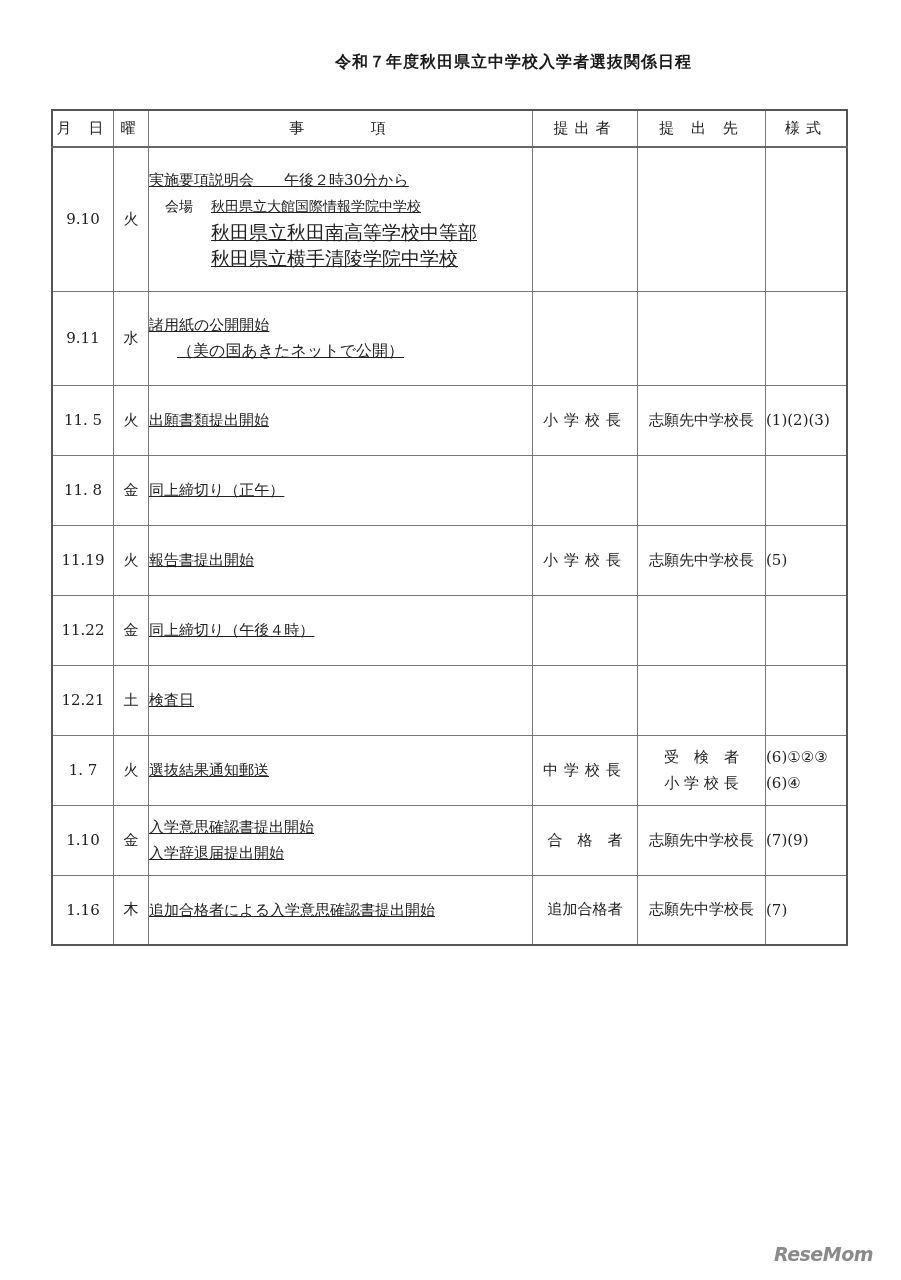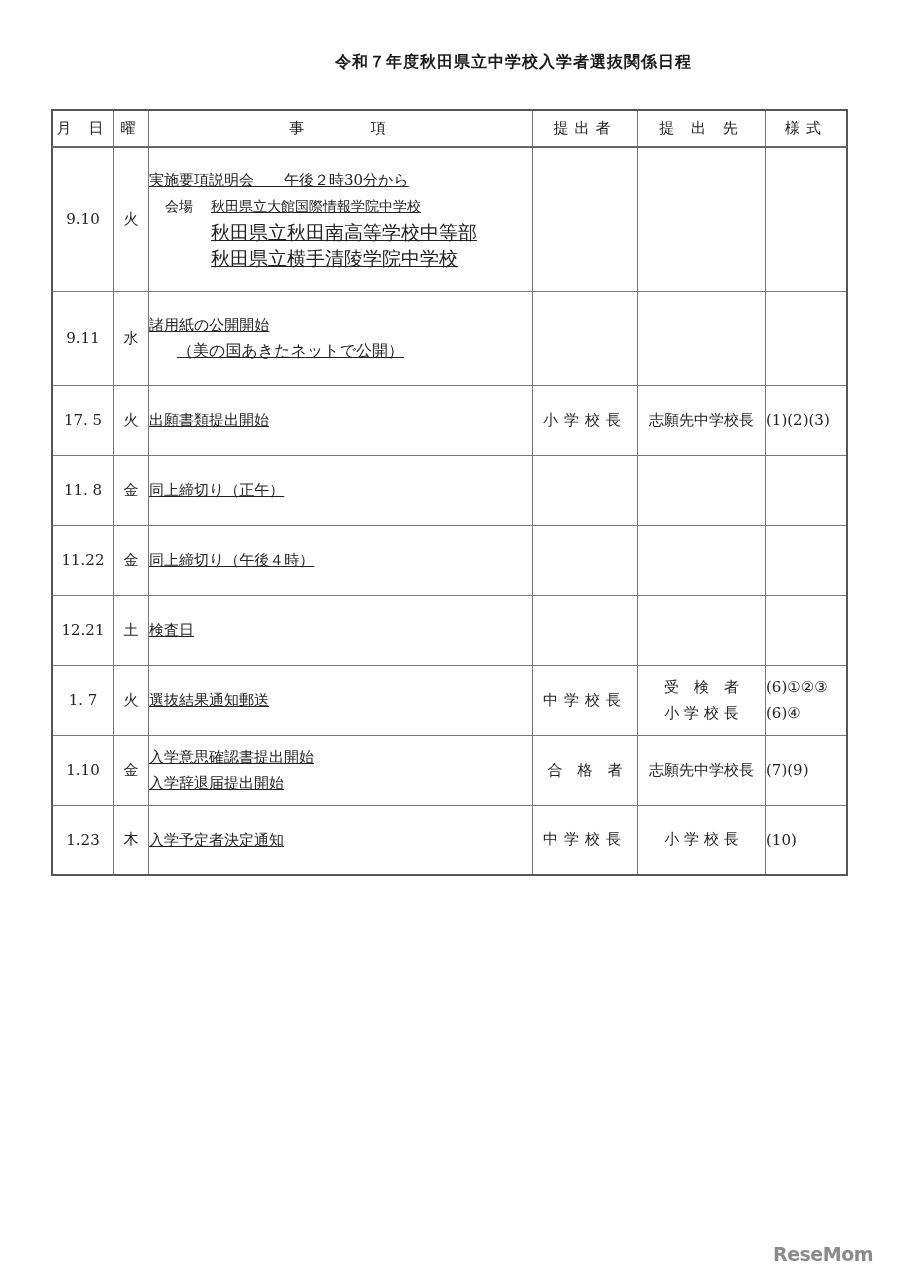--- a/index.html
+++ b/index.html
@@ -24,21 +24,21 @@
   td.c-form { text-align: left; padding-left: 5px; font-size: 14px; }
   td.c-sub.spaced { letter-spacing: 6px; margin-top: 32px; }
   .indent1 { padding-left: 16px; font-size: 14px; }
   .indent2 { padding-left: 62px; font-size: 19px; }
   .indent-note { padding-left: 28px; font-size: 16px; }
   .tall1 { height: 144px; }
   .tall2 { height: 94px; }
   .std { height: 70px; }
   .venue-label { display: inline-block; width: 46px; }
   .logo { position: absolute; right: 28px; top: 1243px; font-family: "DejaVu Sans", sans-serif;
-          font-weight: bold; font-size: 19px; color: #8a8a8a; letter-spacing: -0.5px; }
+          font-weight: bold; font-size: 19px; color: #8a8a8a; letter-spacing: -0.5px; font-style: italic; }
 </style>
 </head>
 <body>
 
 <div class="title">令和７年度秋田県立中学校入学者選抜関係日程</div>
 
 <table class="sched">
   <thead>
     <tr>
       <th class="c-date">月 日</th>
@@ -78,37 +78,45 @@
       <td class="c-item">
         <div>諸用紙の公開開始</div>
         <div class="indent-note">（美の国あきたネットで公開）</div>
       </td>
       <td class="c-sub"></td>
       <td class="c-to"></td>
       <td class="c-form"></td>
     </tr>
 
     <tr class="std">
-      <td class="c-date">17. 5</td>
+      <td class="c-date">11. 5</td>
       <td class="c-dow">火</td>
       <td class="c-item">出願書類提出開始</td>
       <td class="c-sub spaced">小学校長</td>
       <td class="c-to">志願先中学校長</td>
       <td class="c-form">(1)(2)(3)</td>
     </tr>
 
     <tr class="std">
       <td class="c-date">11. 8</td>
       <td class="c-dow">金</td>
       <td class="c-item">同上締切り（正午）</td>
       <td class="c-sub"></td>
       <td class="c-to"></td>
       <td class="c-form"></td>
     </tr>
 
+    <tr class="std">
+      <td class="c-date">11.19</td>
+      <td class="c-dow">火</td>
+      <td class="c-item">報告書提出開始</td>
+      <td class="c-sub spaced">小学校長</td>
+      <td class="c-to">志願先中学校長</td>
+      <td class="c-form">(5)</td>
+    </tr>
 
     <tr class="std">
       <td class="c-date">11.22</td>
       <td class="c-dow">金</td>
       <td class="c-item">同上締切り（午後４時）</td>
       <td class="c-sub"></td>
       <td class="c-to"></td>
       <td class="c-form"></td>
     </tr>
 
@@ -142,26 +150,26 @@
       <td class="c-item">
         <div>入学意思確認書提出開始</div>
         <div>入学辞退届提出開始</div>
       </td>
       <td class="c-sub">合　格　者</td>
       <td class="c-to">志願先中学校長</td>
       <td class="c-form">(7)(9)</td>
     </tr>
 
 
+    <tr class="std">
+      <td class="c-date">1.16</td>
+      <td class="c-dow">木</td>
+      <td class="c-item">追加合格者による入学意思確認書提出開始</td>
+      <td class="c-sub">追加合格者</td>
+      <td class="c-to">志願先中学校長</td>
+      <td class="c-form">(7)</td>
+    </tr>
 
 
-    <tr class="std">
-      <td class="c-date">1.23</td>
-      <td class="c-dow">木</td>
-      <td class="c-item">入学予定者決定通知</td>
-      <td class="c-sub spaced">中学校長</td>
-      <td class="c-to">小 学 校 長</td>
-      <td class="c-form">(10)</td>
-    </tr>
   </tbody>
 </table>
 
 <div class="logo">ReseMom</div>
 
 </body></html>

